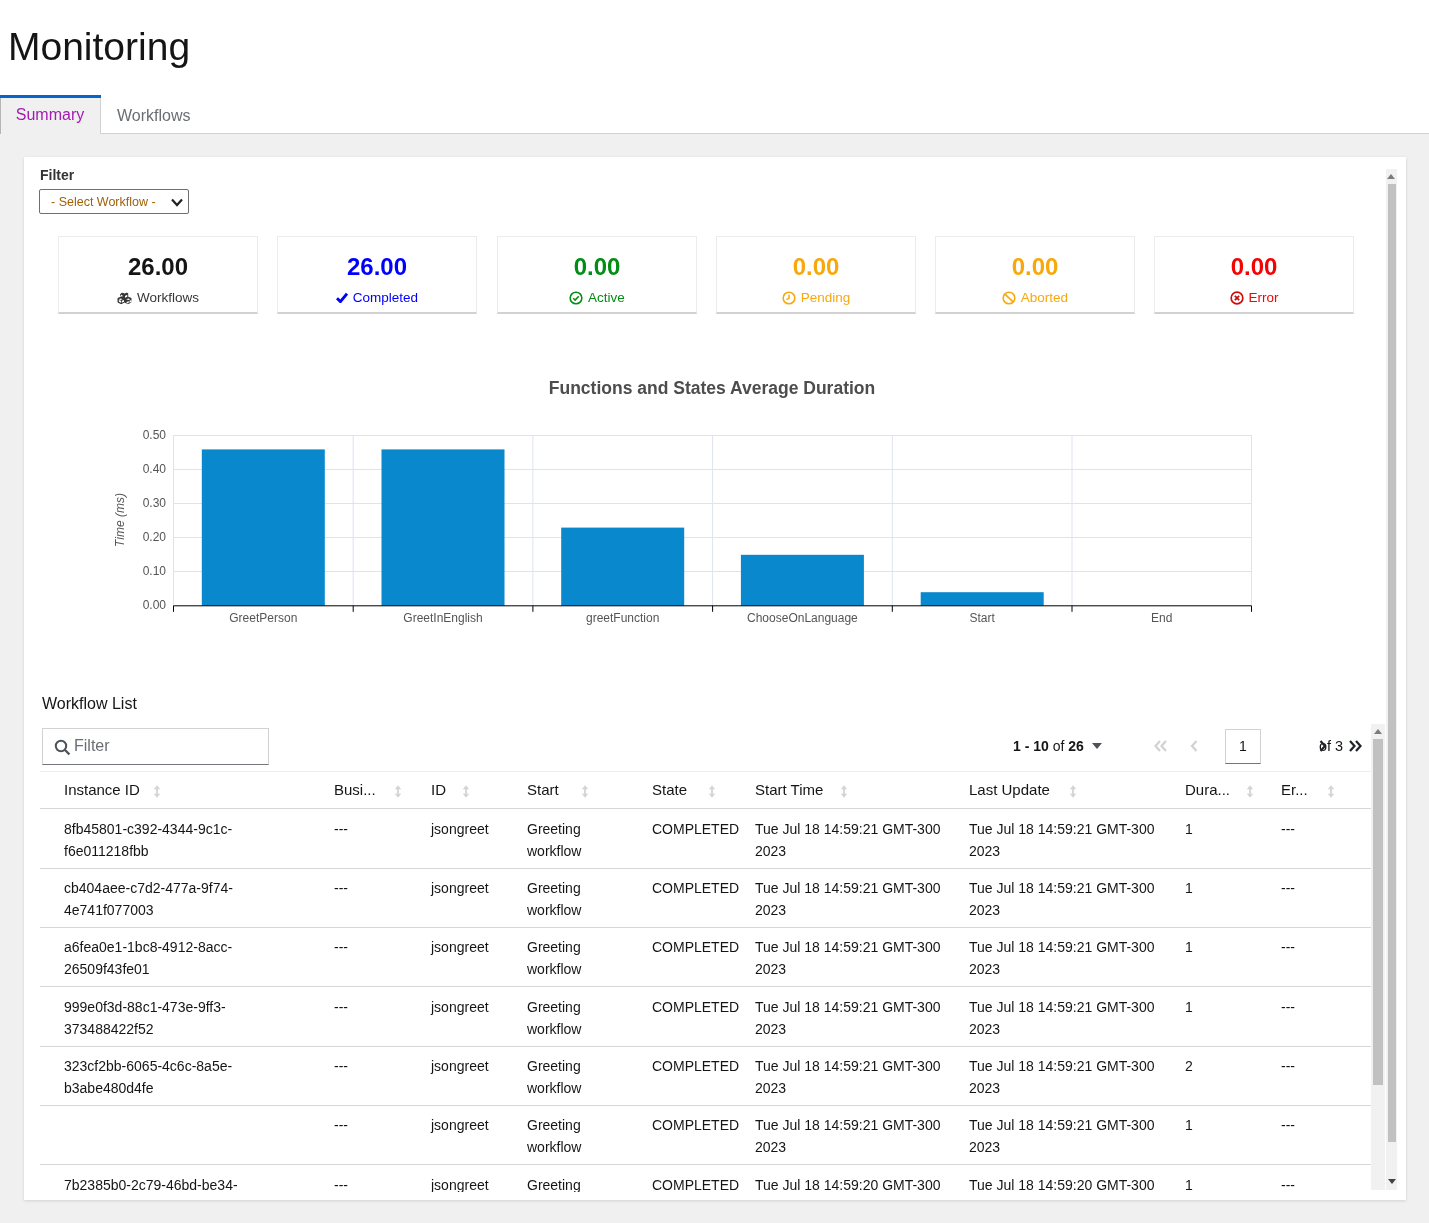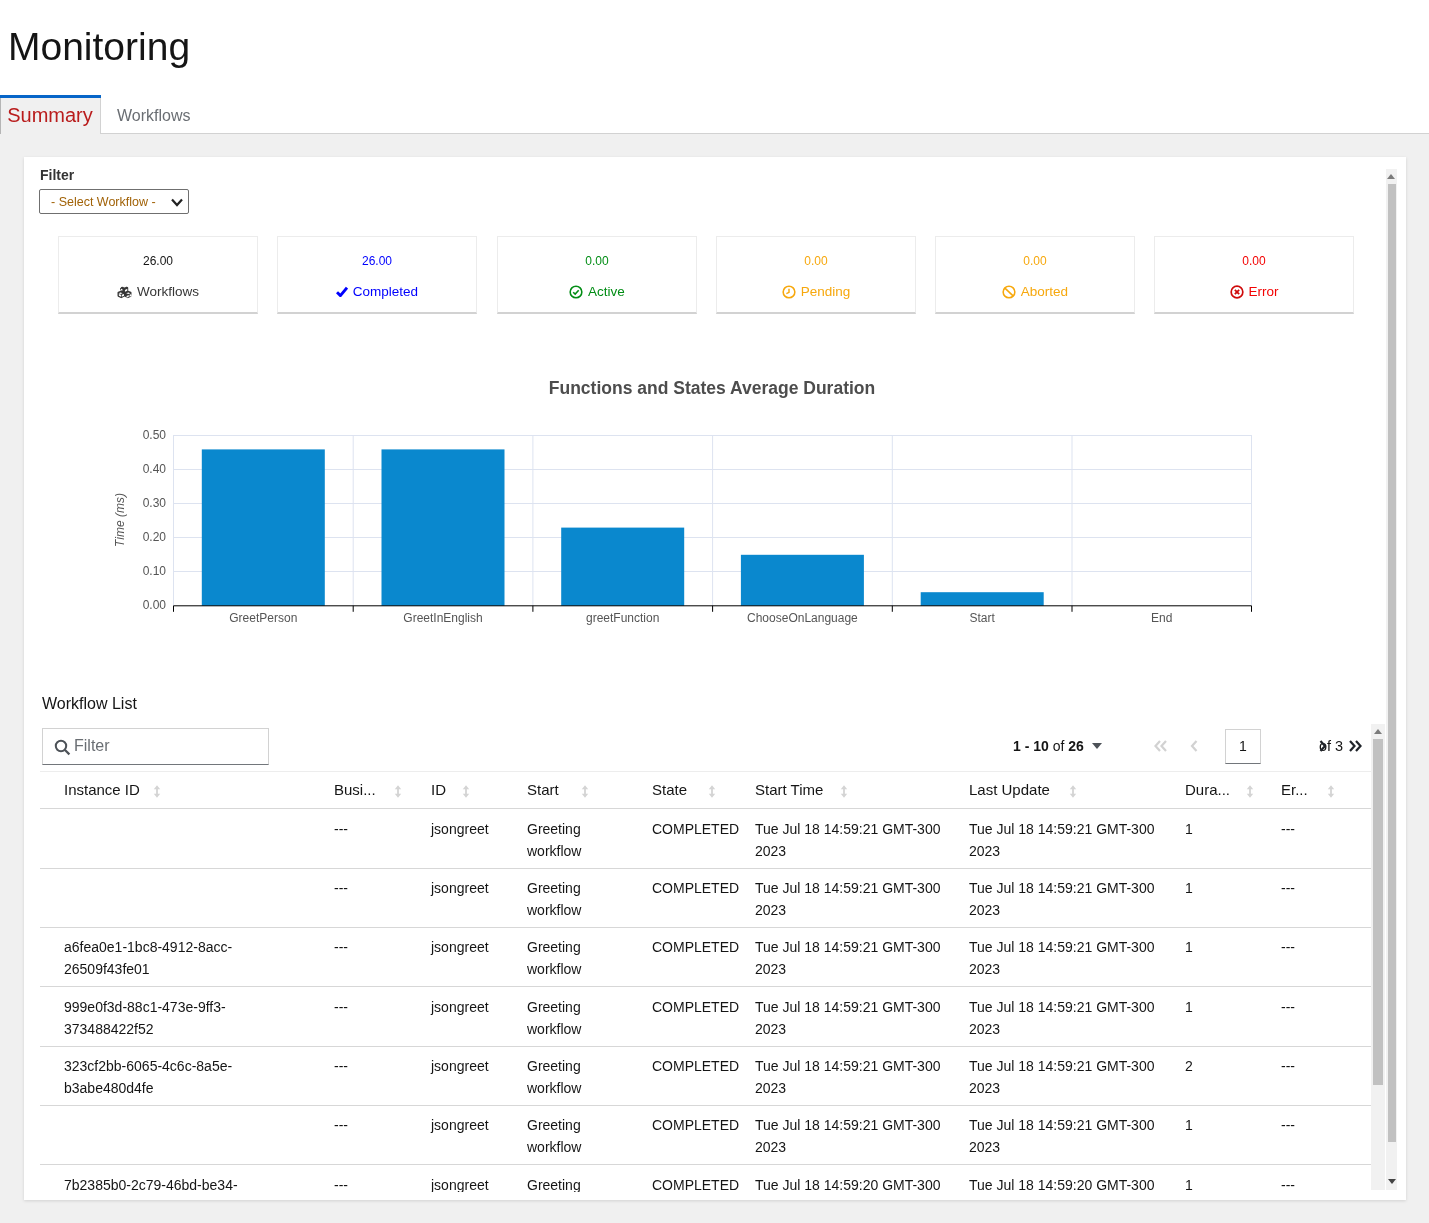--- a/index.html
+++ b/index.html
@@ -1,35 +1,35 @@
 <!DOCTYPE html>
 <html><head>
 <meta charset="utf-8">
 <style>
 html,body{margin:0;padding:0}
 body{width:1429px;height:1223px;position:relative;overflow:hidden;background:#fff;
   font-family:"Liberation Sans",sans-serif;color:#151515}
 .abs{position:absolute}
 .sc{position:absolute;top:236px;width:200px;height:78px;background:#fff;border:1px solid #ececec;border-bottom:2px solid #d2d2d2;box-sizing:border-box}
-.num{margin-top:13px;text-align:center;font-size:12px;font-weight:normal;line-height:22px}
+.num{margin-top:19px;text-align:center;font-size:24px;font-weight:bold;line-height:22px}
 .lab{display:flex;align-items:center;justify-content:center;margin-top:12px;font-size:13.5px;gap:5px}
 .hdrcell{position:absolute;top:9px;font-weight:normal;font-size:15px;white-space:nowrap}
 .row{position:absolute;left:40px;width:1331px;height:60px;border-bottom:1px solid #d7d7d7;box-sizing:border-box}
 .row i{position:absolute;top:10px;font-style:normal;font-size:14px;line-height:21.5px;white-space:nowrap;color:#151515}
 .c1{left:24px}.c2{left:294px}.c3{left:391px}.c4{left:487px}.c5{left:612px}.c6{left:715px}.c7{left:929px}.c8{left:1145px}.c9{left:1241px}
 .srt{position:absolute;top:13px}
 </style>
 </head>
 <body>
 
 <div class="abs" style="left:8px;top:27px;font-size:39px;line-height:40px;color:#151515">Monitoring</div>
 
 <div class="abs" style="left:0;top:95px;width:101px;height:3px;background:#0665c8"></div>
 <div class="abs" style="left:0;top:98px;width:101px;height:36px;background:#f0f0f0;border-left:1px solid #b5b5b5;border-right:1px solid #d2d2d2;box-sizing:border-box"></div>
-<div class="abs" style="left:0;top:98px;width:100px;height:36px;line-height:34px;text-align:center;font-size:20px;color:#b91c1c">Summary</div>
+<div class="abs" style="left:0;top:98px;width:100px;height:36px;line-height:34px;text-align:center;font-size:16px;color:#a21caf">Summary</div>
 <div class="abs" style="left:117px;top:98px;height:36px;line-height:36px;font-size:16px;color:#6a6e73">Workflows</div>
 <div class="abs" style="left:101px;top:133px;width:1328px;height:1px;background:#d2d2d2"></div>
 
 <div class="abs" style="left:0;top:134px;width:1429px;height:1089px;background:#f0f0f0"></div>
 
 <div class="abs" style="left:24px;top:157px;width:1382px;height:1043px;background:#fff;box-shadow:0 1px 3px rgba(0,0,0,.13)"></div>
 
 <div class="abs" style="left:40px;top:167px;font-size:14px;font-weight:bold;line-height:16px;color:#333">Filter</div>
 <div class="abs" style="left:39px;top:189px;width:150px;height:25px;border:1px solid #6f6f6f;border-radius:2px;box-sizing:border-box;background:#fff">
   <span style="position:absolute;left:11px;top:5px;font-size:12.5px;color:#a16207">- Select Workflow -</span>
@@ -213,30 +213,32 @@
     </svg>
   <svg class="srt" style="left:1206px" width="8" height="13" viewBox="0 0 8 13">
       <use href="#sorti"></use>
     </svg>
   <svg class="srt" style="left:1287px" width="8" height="13" viewBox="0 0 8 13">
       <use href="#sorti"></use>
     </svg>
 </div>
 
 <div class="row" style="top:809px">
+  <i class="c1">8fb45801-c392-4344-9c1c-<br>f6e011218fbb</i>
     <i class="c2">---</i>
     <i class="c3">jsongreet</i>
     <i class="c4">Greeting<br>workflow</i>
     <i class="c5">COMPLETED</i>
     <i class="c6">Tue Jul 18 14:59:21 GMT-300<br>2023</i>
     <i class="c7">Tue Jul 18 14:59:21 GMT-300<br>2023</i>
     <i class="c8">1</i>
     <i class="c9">---</i>
 </div>
 <div class="row" style="top:868px">
+  <i class="c1">cb404aee-c7d2-477a-9f74-<br>4e741f077003</i>
     <i class="c2">---</i>
     <i class="c3">jsongreet</i>
     <i class="c4">Greeting<br>workflow</i>
     <i class="c5">COMPLETED</i>
     <i class="c6">Tue Jul 18 14:59:21 GMT-300<br>2023</i>
     <i class="c7">Tue Jul 18 14:59:21 GMT-300<br>2023</i>
     <i class="c8">1</i>
     <i class="c9">---</i>
 </div>
 <div class="row" style="top:927px">

